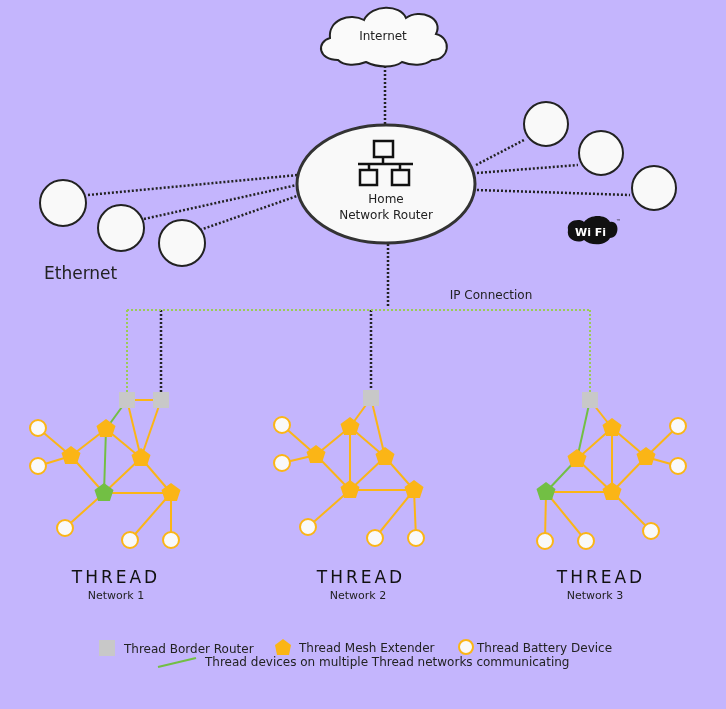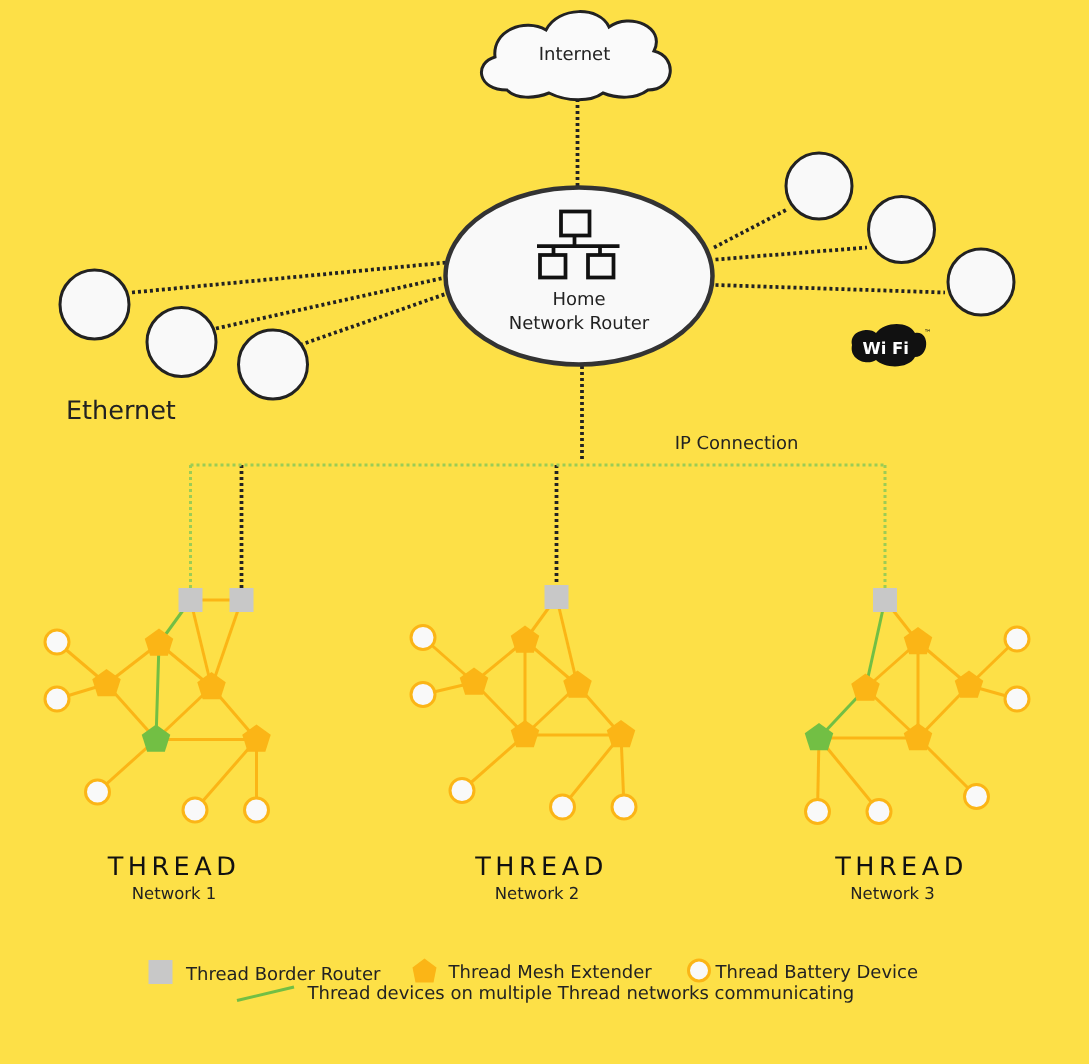--- a/index.html
+++ b/index.html
@@ -1,16 +1,16 @@
 <!DOCTYPE html>
 <html><head>
 <meta charset="utf-8">
 <style>
   html, body { margin:0; padding:0; background:#f6f6f6; }
-  #stage { position:relative; width:726px; height:709px; overflow:hidden; background:#fde047; font-family:"DejaVu Sans","Liberation Sans",sans-serif; }
+  #stage { position:relative; width:726px; height:709px; overflow:hidden; background:#c4b5fd; font-family:"DejaVu Sans","Liberation Sans",sans-serif; }
   svg { position:absolute; left:0; top:0; }
   .txt { font-family:"DejaVu Sans","Liberation Sans",sans-serif; fill:#222; }
   .thread-logo { font-family:"DejaVu Sans","Liberation Sans",sans-serif; letter-spacing:3px; fill:#111; }
 </style>
 </head>
 <body>
 
 <div id="stage">
 <svg width="726" height="709" viewBox="0 0 726 709">
 

